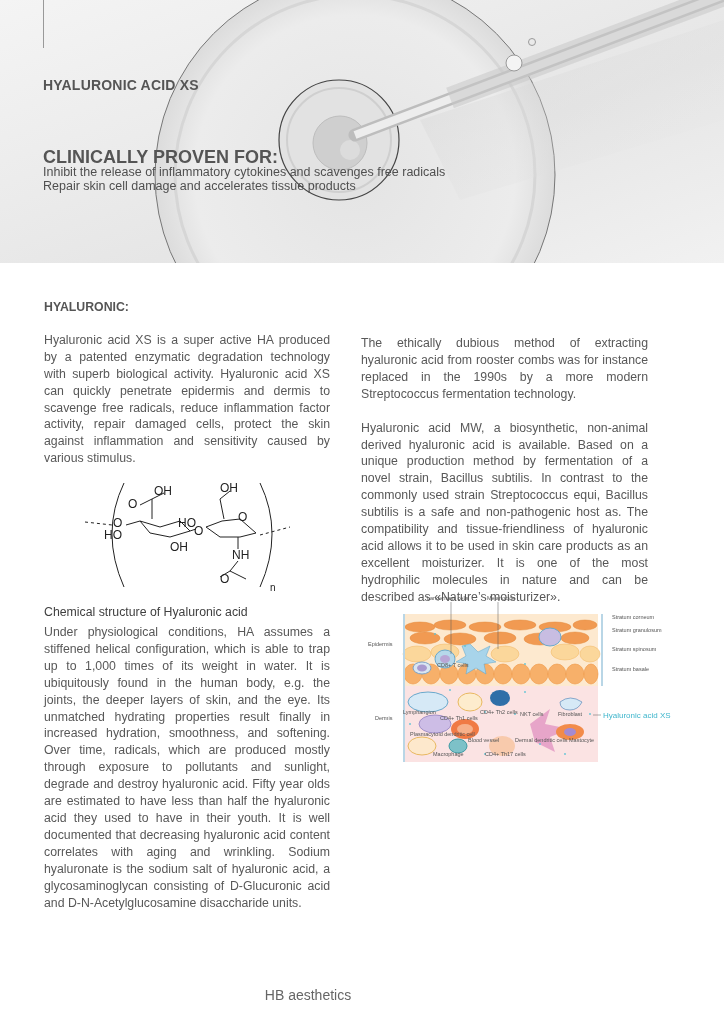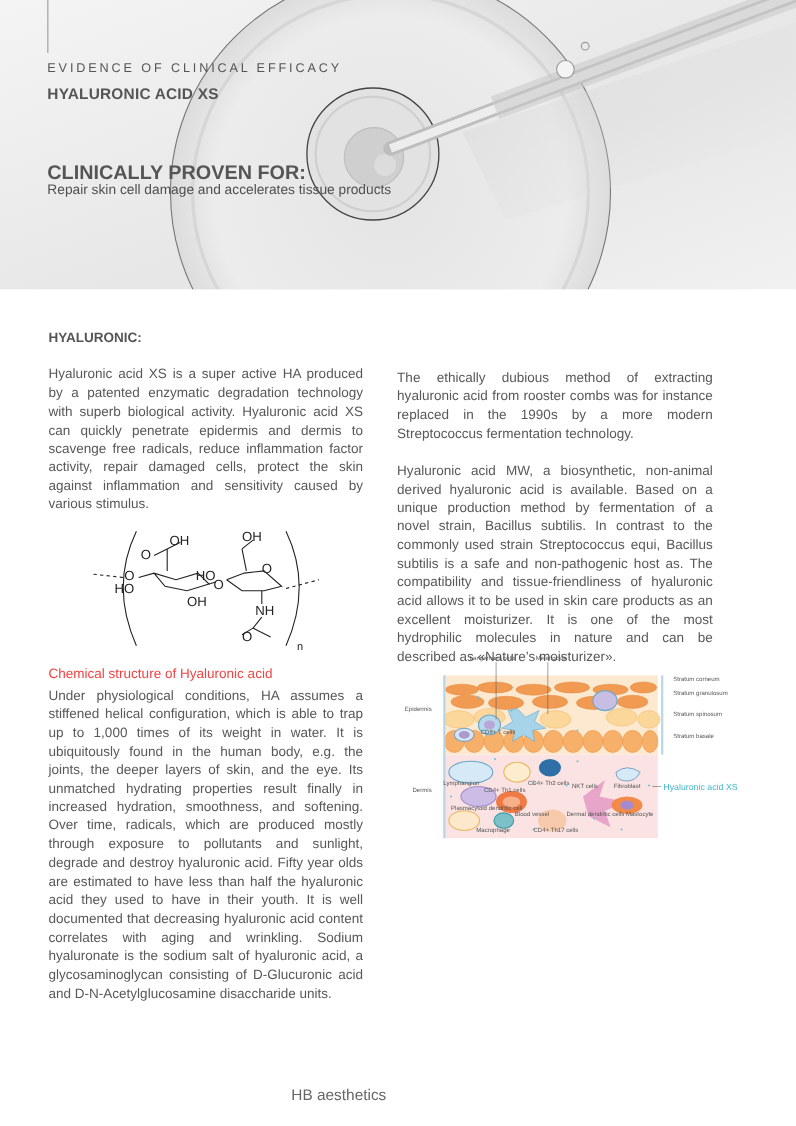--- a/index.html
+++ b/index.html
@@ -12,21 +12,21 @@
   .eyebrow { position:absolute; left:43px; top:56px; font-size:11.5px; letter-spacing:2.6px; color:#555; }
   .title { position:absolute; left:43px; top:77px; font-size:14px; font-weight:bold; color:#555; letter-spacing:0.2px; }
   .proven { position:absolute; left:43px; top:150px; font-size:12.5px; color:#4f4f4f; line-height:14.5px; }
   .proven .ph { font-weight:bold; font-size:18px; color:#555; }
   .col { position:absolute; font-size:12.3px; line-height:16.9px; color:#585858; text-align:justify; }
   .col p { margin:0; }
   .left { left:44px; width:286px; }
   .right { left:361px; width:287px; }
   .h { font-weight:bold; color:#555; }
   .molecule { position:absolute; left:80px; top:475px; }
-  .caption { position:absolute; left:44px; top:605px; font-size:12.3px; color:#ef4444; }
+  .caption { position:absolute; left:44px; top:605px; font-size:12.3px; color:#404040; }
   .diagram { position:absolute; left:365px; top:594px; }
   .footer { position:absolute; left:0; width:616px; top:987px; text-align:center; font-size:14px; color:#666; }
 </style>
 </head>
 <body>
 
 <div class="hero">
   <svg class="bg" width="724" height="263">
     <defs>
       <radialGradient id="dish" cx="50%" cy="50%" r="50%">
@@ -46,24 +46,24 @@
     <circle cx="339" cy="140" r="52" fill="none" stroke="#cfcfcf" stroke-width="2"></circle>
     <circle cx="340" cy="143" r="27" fill="#cfcfcf" stroke="#bdbdbd"></circle>
     <circle cx="350" cy="150" r="10" fill="#dcdcdc"></circle>
     <line x1="355" y1="135" x2="724" y2="-5" stroke="#bdbdbd" stroke-width="13" stroke-linecap="round"></line>
     <line x1="355" y1="135" x2="724" y2="-5" stroke="#ededed" stroke-width="8"></line>
     <line x1="450" y1="98" x2="724" y2="-5" stroke="#c9c9c9" stroke-width="22" opacity="0.55"></line>
     <circle cx="514" cy="63" r="8" fill="#f4f4f4" stroke="#999"></circle>
     <circle cx="532" cy="42" r="3.5" fill="none" stroke="#999"></circle>
   </svg>
   <div class="vline"></div>
-  <div class="eyebrow">EVIDENCE OF CLINICAL EFFICACY</div>
   <div class="title">HYALURONIC ACID XS</div>
   <div class="proven">
     <div class="ph">CLINICALLY PROVEN FOR:</div>
+    <div>Inhibit the release of inflammatory cytokines and scavenges free radicals</div>
     <div>Repair skin cell damage and accelerates tissue products</div>
   </div>
 </div>
 
 <div class="col left" style="top:299px;">
   <p class="h">HYALURONIC:</p>
   <p style="margin-top:16px;">Hyaluronic acid XS is a super active HA produced by a patented enzymatic degradation technology with superb biological activity. Hyaluronic acid XS can quickly penetrate epidermis and dermis to scavenge free radicals, reduce inflammation factor activity, repair damaged cells, protect the skin against inflammation and sensitivity caused by various stimulus.</p>
 </div>
 
 <svg class="molecule" width="220" height="120" viewBox="0 0 220 120" font-family="Liberation Sans, sans-serif" font-size="12" fill="#222">

